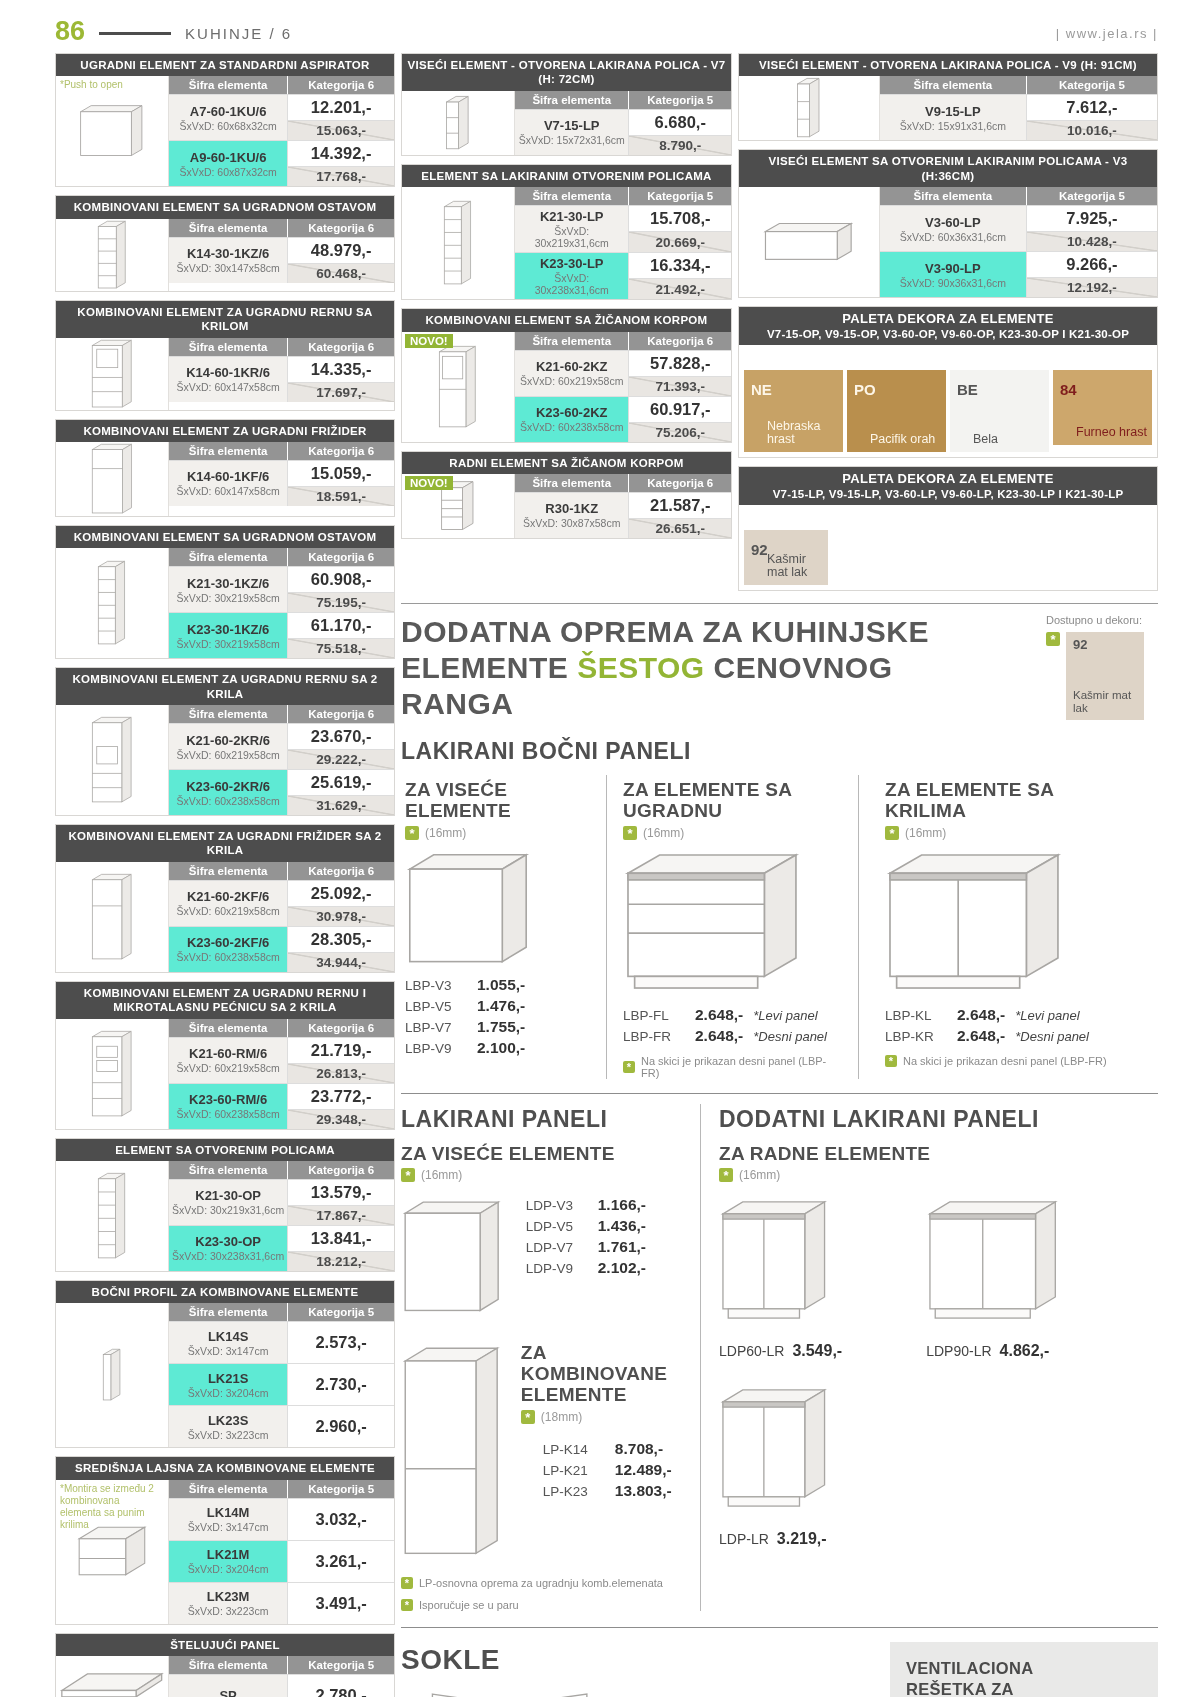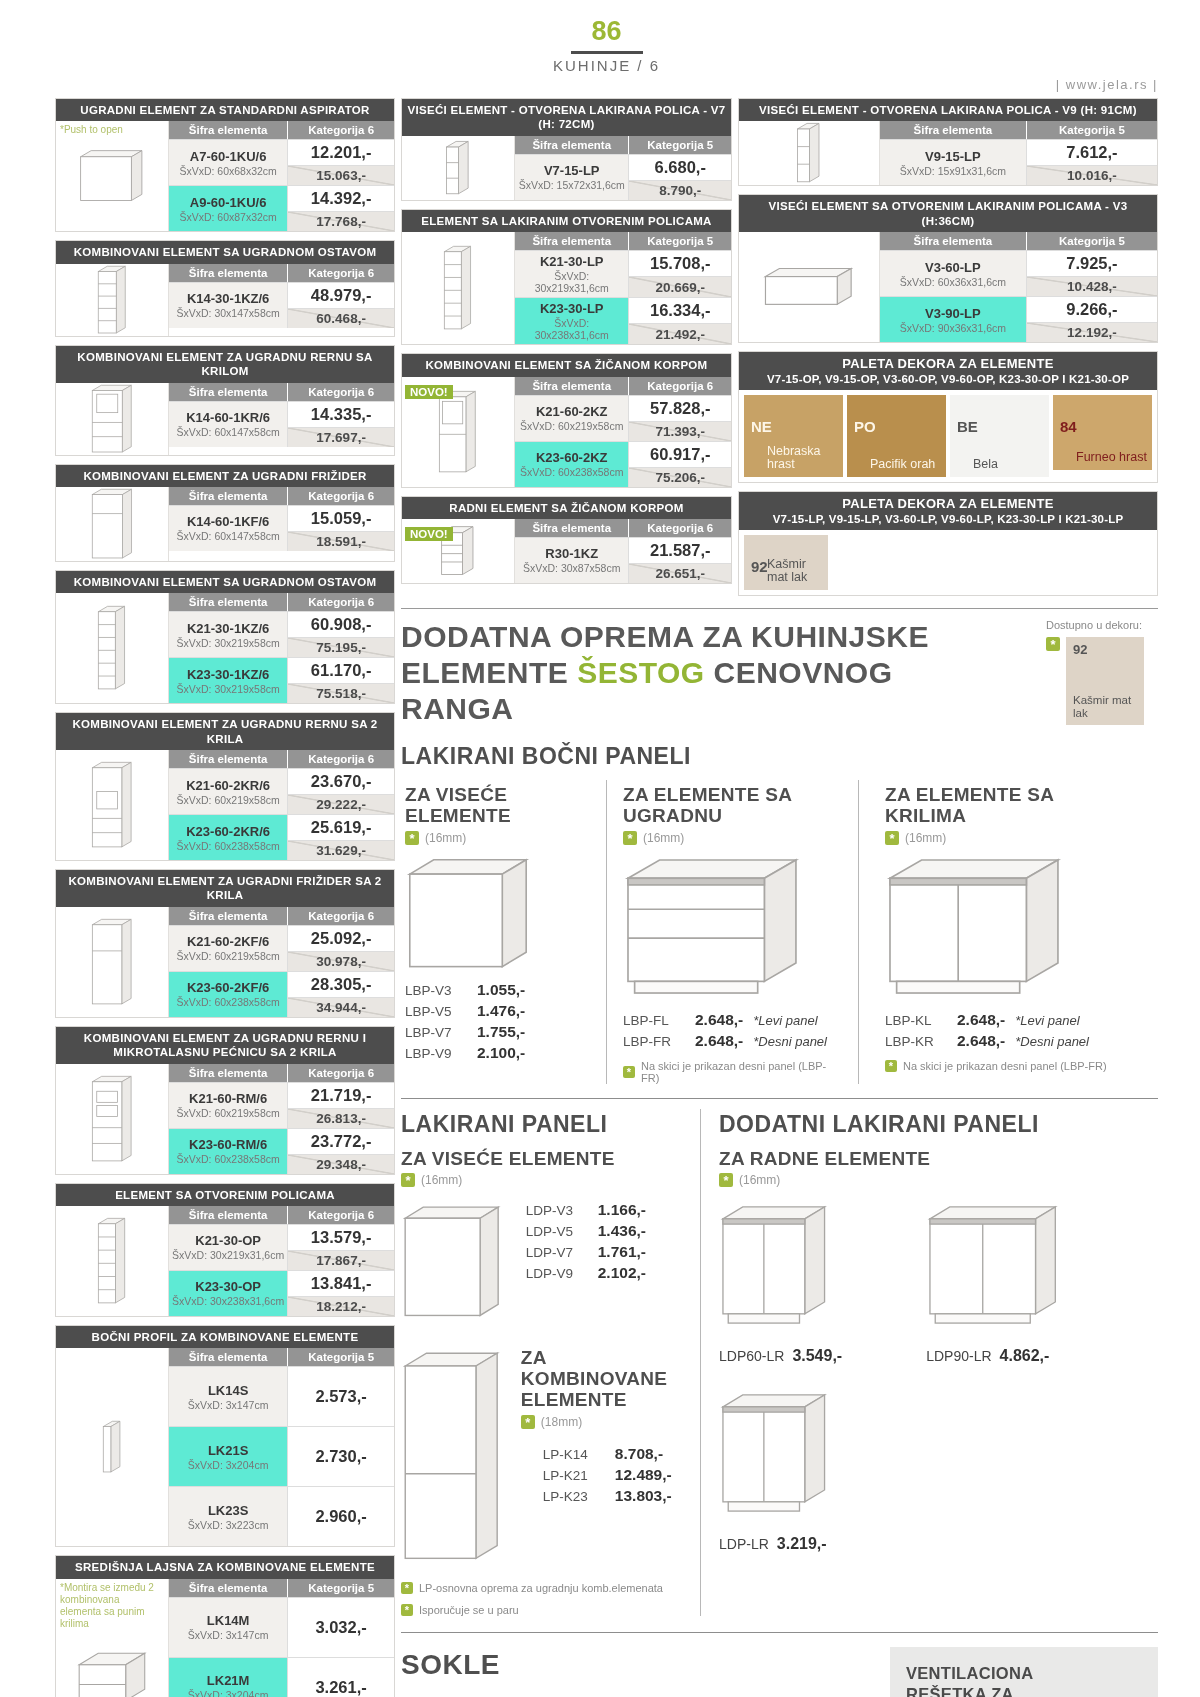--- a/index.html
+++ b/index.html
@@ -1,70 +1,70 @@
 <!DOCTYPE html>
 <html><head>
 <meta charset="utf-8">
 <style>
   html,body{margin:0;padding:0;background:#fff;}
   .page{width:1200px;height:1697px;overflow:hidden;box-sizing:border-box;background:#fff;
         font-family:"Liberation Sans",sans-serif;color:#444;}
   
-  .hdr{display:flex;align-items:center;padding:16px 42px 6px 55px;flex-direction:column;}
+  .hdr{display:flex;align-items:center;padding:16px 42px 6px 55px;}
   .pageno{font-size:27px;font-weight:bold;color:#9cb835;}
   .hdash{width:72px;height:3px;background:#4d4d4d;margin:4px 14px 0 14px;}
   .hsection{font-size:15px;color:#6d6d6d;letter-spacing:2px;margin-top:3px;}
   .hsite{margin-left:auto;font-size:13px;color:#9a9a9a;letter-spacing:1.5px;margin-top:3px;}
   
   .main{display:flex;gap:6px;padding:0 42px 0 55px;}
   .col-left{width:340px;flex:none;}
   .rightregion{flex:1;min-width:0;display:flex;flex-direction:column;}
   .toppair{display:flex;gap:6px;}
   .col-mid{width:331px;flex:none;}
   .col-right{flex:1;min-width:0;}
   
   .ptable{border:1px solid #d9d7d4;margin-bottom:8px;background:#fff;}
   .tbar{background:#4d4d4d;color:#fff;font-weight:bold;font-size:11.5px;text-align:center;
         padding:4px 4px;letter-spacing:.3px;line-height:1.25;}
   .tbody2{display:flex;}
   .artcell{width:112px;flex:none;background:#fff;display:flex;align-items:center;justify-content:center;
            position:relative;border-right:1px solid #e2e0dd;}
   .col-right .artcell{width:140px;}
   .artnote{position:absolute;top:3px;left:4px;font-size:10px;color:#b2c16b;line-height:1.2;max-width:100px;}
-  .novo{position:absolute;top:8px;left:3px;background:#93b535;color:#fff;font-weight:bold;
+  .novo{position:absolute;top:2px;left:3px;background:#93b535;color:#fff;font-weight:bold;
         font-size:11.5px;padding:1px 5px;}
   .rows{flex:1;min-width:0;}
   .colhead{display:flex;}
   .ch{background:#949494;color:#fff;font-weight:bold;font-size:11.5px;text-align:center;
       padding:3px 2px;box-sizing:border-box;}
   .ch.s{width:53%;border-right:1px solid #fff;}
   .ch.k{width:47%;}
   .prow{display:flex;border-top:1px solid #ddd;}
   .pcode{width:53%;box-sizing:border-box;background:#f2f0ed;display:flex;flex-direction:column;
          justify-content:center;text-align:center;padding:3px 2px;border-right:1px solid #ddd;}
   .pcode.alt{background:#5eead4;}
   .code{font-weight:bold;font-size:13px;color:#3a3a3a;}
   .dims{font-size:10.5px;color:#777;margin-top:1px;}
   .pprices{width:47%;box-sizing:border-box;display:flex;flex-direction:column;}
   .p1{background:#fff;font-weight:bold;font-size:16.5px;color:#333;text-align:center;padding:3px 4px;flex:1;
       display:flex;align-items:center;justify-content:center;}
   .p2{background-color:#e9e6e2;font-weight:bold;font-size:13.5px;color:#4c4c4c;text-align:center;
       padding:2px 4px;flex:1;display:flex;align-items:center;justify-content:center;border-top:1px solid #ddd;
       background-image:linear-gradient(to right top,transparent 47%,#d2cfca 49%,#d2cfca 51%,transparent 53%);}
   .ponly{background:#fff;font-weight:bold;font-size:16.5px;color:#333;text-align:center;flex:1;
-         display:flex;align-items:center;justify-content:center;padding:20px;}
+         display:flex;align-items:center;justify-content:center;padding:11px;}
   .asvg{display:block;}
   .asvg polygon,.asvg rect,.asvg line{stroke:#a8a6a3;stroke-width:1;}
   
   .palette{border:1px solid #d9d7d4;margin-bottom:8px;background:#fff;}
   .pal-head{background:#4d4d4d;color:#fff;text-align:center;padding:4px 4px 5px;}
   .pal-t{font-weight:bold;font-size:13px;letter-spacing:.3px;}
   .pal-s{font-weight:bold;font-size:11.5px;margin-top:2px;letter-spacing:.2px;}
   .swatches{display:flex;gap:4px;padding:5px;}
-  .swatch{flex:1;position:relative;padding:23px 7px;box-sizing:border-box;}
+  .swatch{flex:1;position:relative;padding:11px 7px;box-sizing:border-box;margin-top:20px;}
   .sw-code{font-weight:bold;font-size:15px;}
   .sw-name{position:absolute;left:23px;bottom:5px;font-size:12.5px;line-height:1.1;}
   
   .lower{border-top:1px solid #9a9a9a;margin-top:4px;padding-top:10px;}
   .promo-row{display:flex;justify-content:space-between;}
   .promo-h{font-size:30px;font-weight:bold;color:#595959;line-height:1.2;margin:0;max-width:590px;letter-spacing:.5px;}
   .green{color:#93b535;}
   .dostupno{width:112px;flex:none;font-size:11px;color:#8a8a8a;}
   .drow{display:flex;margin-top:6px;}
   .dswatch{width:78px;height:88px;position:relative;padding:5px 7px;box-sizing:border-box;color:#555;}

